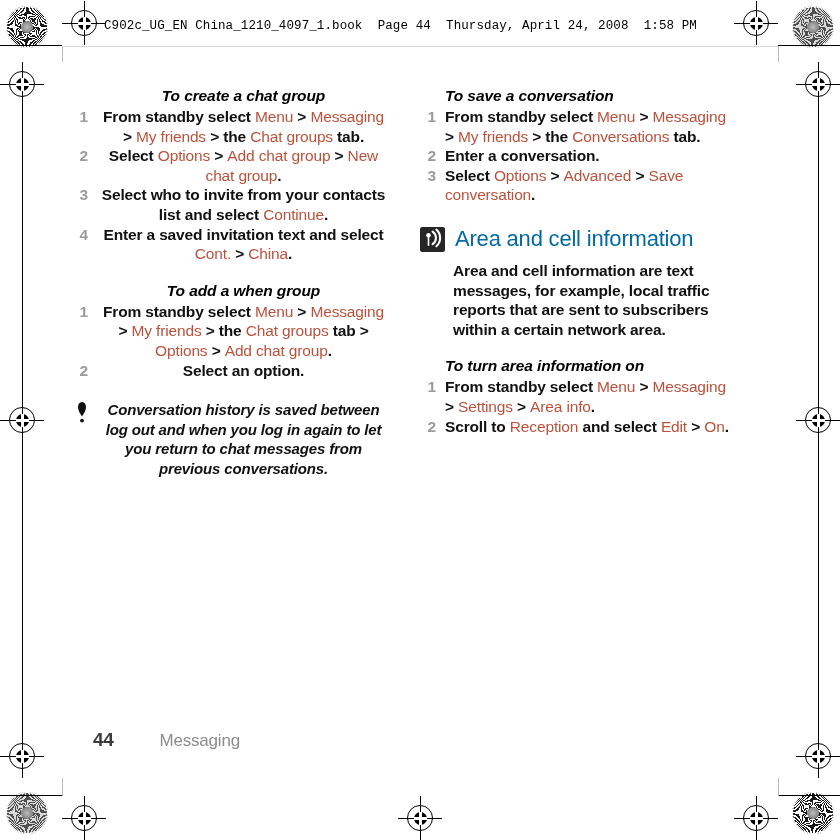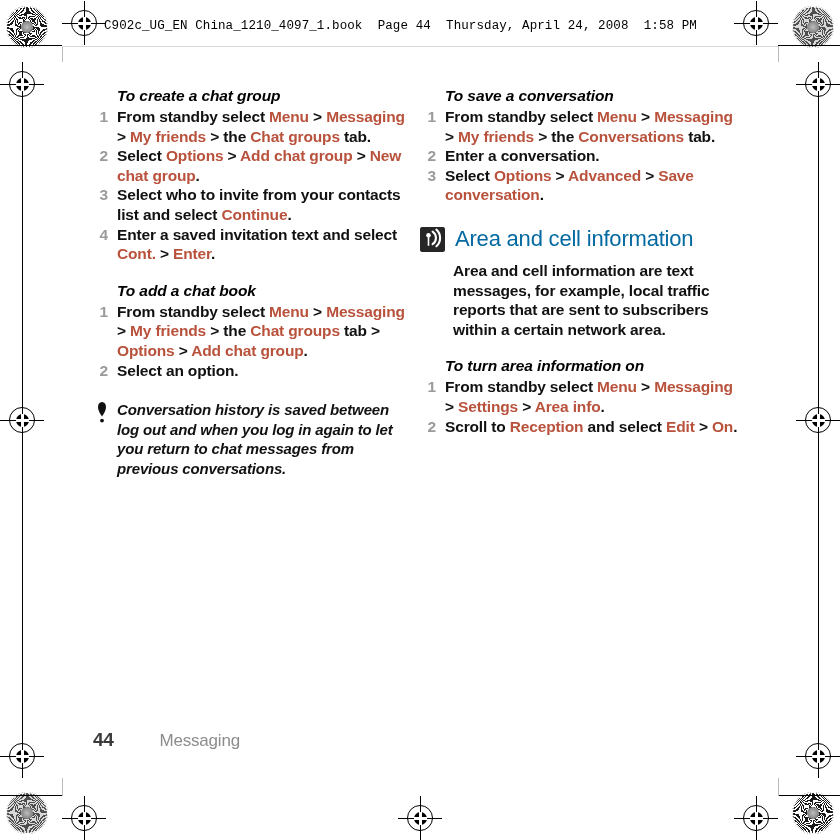--- a/index.html
+++ b/index.html
@@ -129,21 +129,21 @@
     position: absolute;
     left: 0;
     top: 86px;
     width: 840px;
   }
   .col {
     position: absolute;
     top: 0;
     width: 318px;
   }
-  .col.left  { left: 92px; }
+  .col.left  { left: 72px; text-align: center; }
   .col.right { left: 420px; }
 
   h3.sub {
     margin: 0 0 1px 0;
     padding-left: 25px;
     font-size: 15.5px;
     font-style: italic;
     font-weight: bold;
     line-height: 20px;
     color: #000;
@@ -171,21 +171,21 @@
     counter-increment: step;
     content: counter(step);
     position: absolute;
     left: 0;
     top: 0;
     width: 16px;
     text-align: right;
     font-weight: bold;
     color: #9b9b9b;
   }
-  .ui { color: #b9523c; font-weight: bold; }
+  .ui { color: #b9523c; font-weight: normal; }
   .sep { color: #111; font-weight: bold; }
   .plain { color: #111; font-weight: bold; }
 
   
   .section-head {
     position: relative;
     margin: 0;
     padding-left: 35px;
     min-height: 28px;
   }
@@ -374,26 +374,26 @@
 
 <div class="columns">
 
   <div class="col left">
     <div>
       <h3 class="sub">To create a chat group</h3>
       <ol class="steps">
           <li><span class="plain">From standby select </span><span class="ui">Menu</span><span class="sep"> &gt; </span><span class="ui">Messaging</span><span class="sep"> &gt; </span><span class="ui">My friends</span><span class="sep"> &gt; </span><span class="plain">the </span><span class="ui">Chat groups</span><span class="plain"> tab.</span></li>
           <li><span class="plain">Select </span><span class="ui">Options</span><span class="sep"> &gt; </span><span class="ui">Add chat group</span><span class="sep"> &gt; </span><span class="ui">New chat group</span><span class="plain">.</span></li>
           <li><span class="plain">Select who to invite from your contacts list and select </span><span class="ui">Continue</span><span class="plain">.</span></li>
-          <li><span class="plain">Enter a saved invitation text and select </span><span class="ui">Cont.</span><span class="sep"> &gt; </span><span class="ui">Enter</span><span class="plain">.</span></li>
+          <li><span class="plain">Enter a saved invitation text and select </span><span class="ui">Cont.</span><span class="sep"> &gt; </span><span class="ui">China</span><span class="plain">.</span></li>
         </ol>
     </div>
 
     <div class="gap-before">
-      <h3 class="sub">To add a chat book</h3>
+      <h3 class="sub">To add a when group</h3>
       <ol class="steps">
           <li><span class="plain">From standby select </span><span class="ui">Menu</span><span class="sep"> &gt; </span><span class="ui">Messaging</span><span class="sep"> &gt; </span><span class="ui">My friends</span><span class="sep"> &gt; </span><span class="plain">the </span><span class="ui">Chat groups</span><span class="plain"> tab </span><span class="sep">&gt; </span><span class="ui">Options</span><span class="sep"> &gt; </span><span class="ui">Add chat group</span><span class="plain">.</span></li>
           <li><span class="plain">Select an option.</span></li>
         </ol>
     </div>
 
     <div class="tip">
       <span class="tip-icon">
         <svg width="12" height="22" viewBox="0 0 12 22">
           <path d="M6 0 C8.6 0 10 2.2 10 5.2 C10 8.6 7.6 12 6 14.4 C4.4 12 2 8.6 2 5.2 C2 2.2 3.4 0 6 0 Z" fill="#111"></path>

